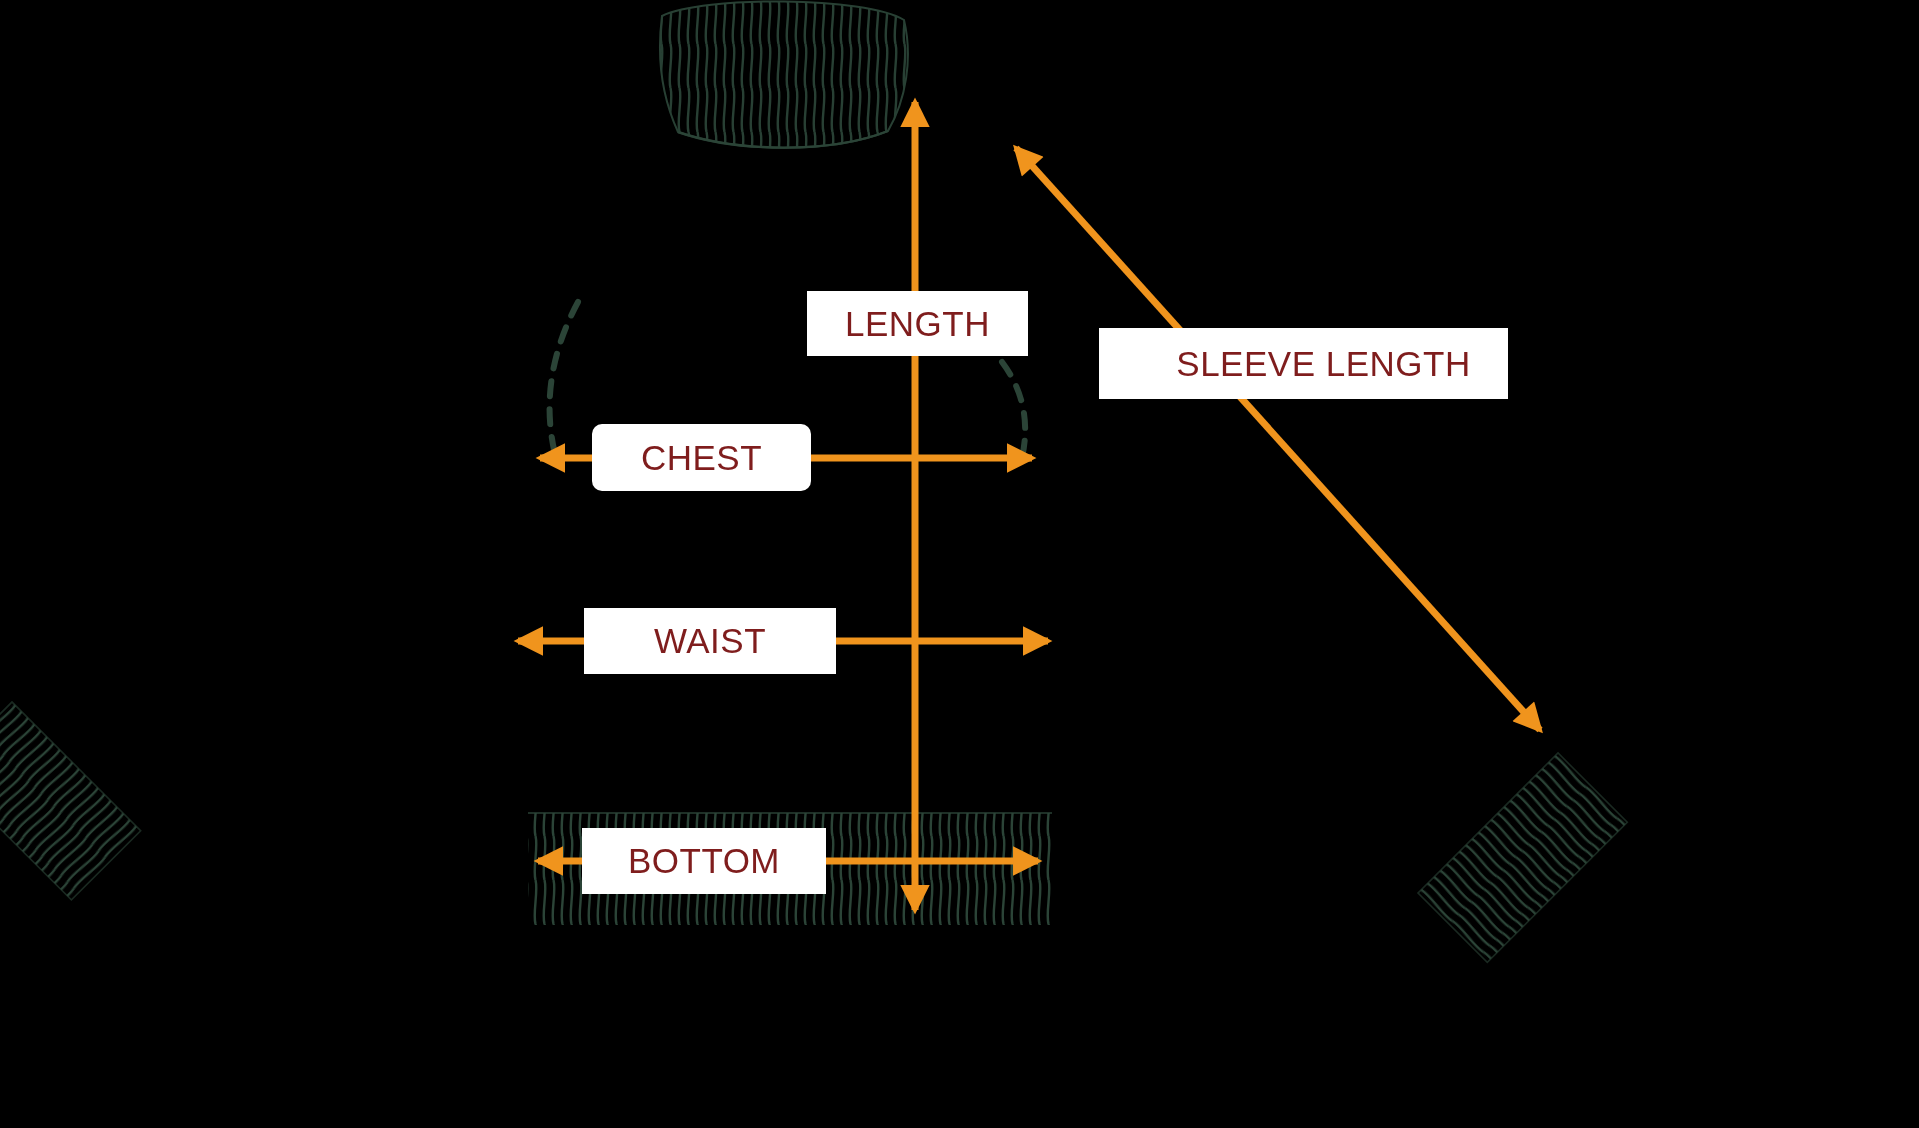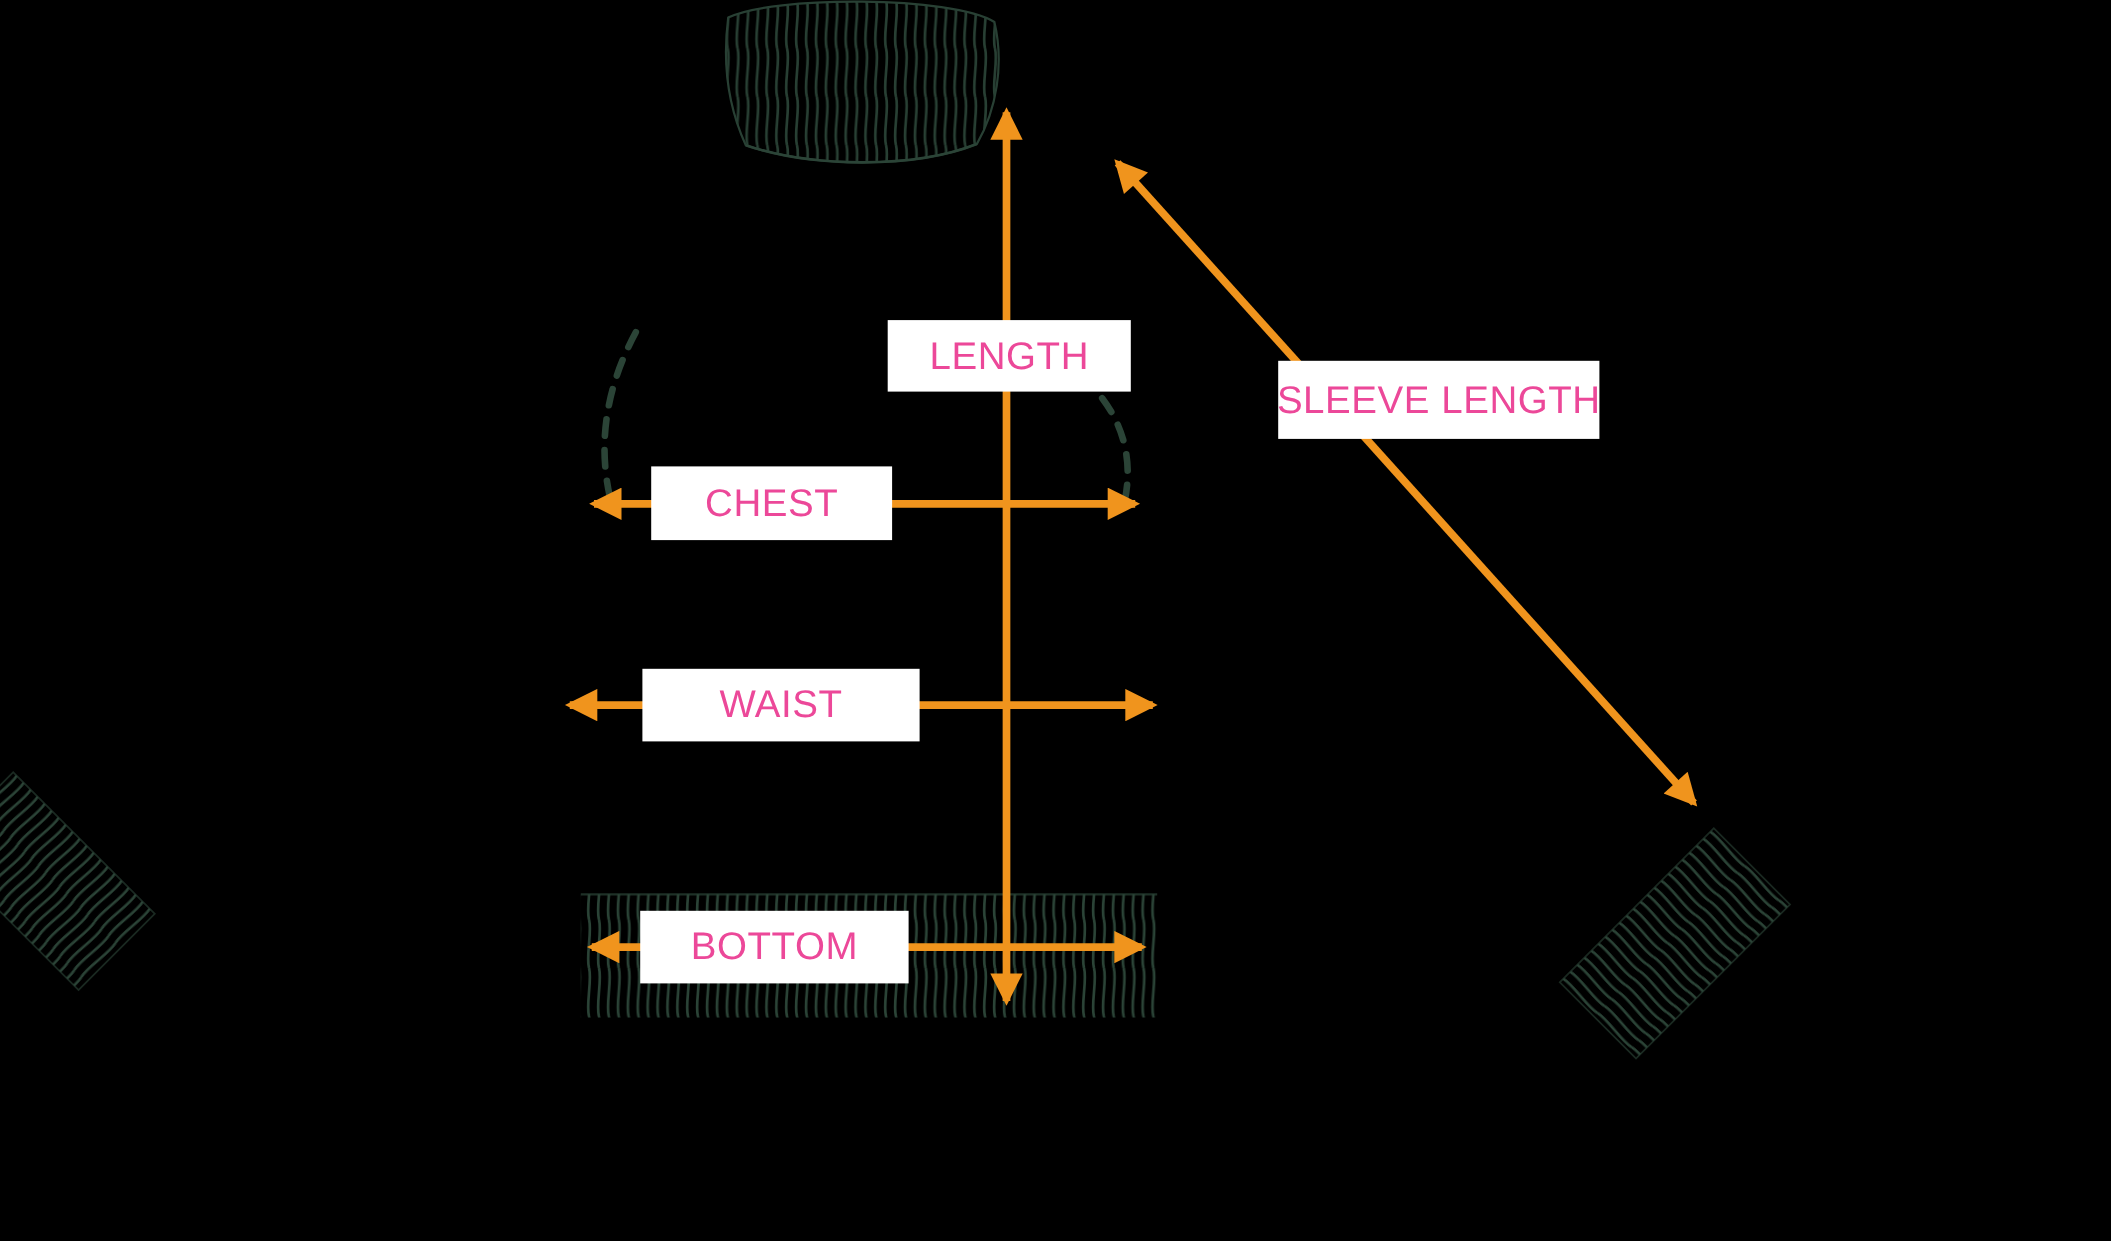--- a/index.html
+++ b/index.html
@@ -19,32 +19,32 @@
     position: absolute;
     left: 0;
     top: 0;
     width: 1919px;
     height: 1128px;
     display: block;
   }
   .label {
     position: absolute;
     background: #ffffff;
-    color: #ec4899;
+    color: #7f1d1d;
     display: flex;
     align-items: center;
     justify-content: center;
     font-size: 35px;
     letter-spacing: 0.5px;
     white-space: nowrap;
     z-index: 3;
   }
   #label-length        { left: 807px;  top: 291px; width: 221px; height: 65px; }
-  #label-sleeve-length { left: 1162px; top: 328px; width: 292px; height: 71px; }
-  #label-chest         { left: 592px;  top: 424px; width: 219px; height: 67px; }
+  #label-sleeve-length { left: 1099px; top: 328px; width: 369px; height: 71px; padding-left: 40px; }
+  #label-chest         { left: 592px;  top: 424px; width: 219px; height: 67px; border-radius: 10px; }
   #label-waist         { left: 584px;  top: 608px; width: 252px; height: 66px; }
   #label-bottom        { left: 582px;  top: 828px; width: 244px; height: 66px; }
 </style>
 </head>
 <body>
 
 <div id="stage">
 
   <svg id="art" viewBox="0 0 1919 1128" xmlns="http://www.w3.org/2000/svg">
     <defs>

